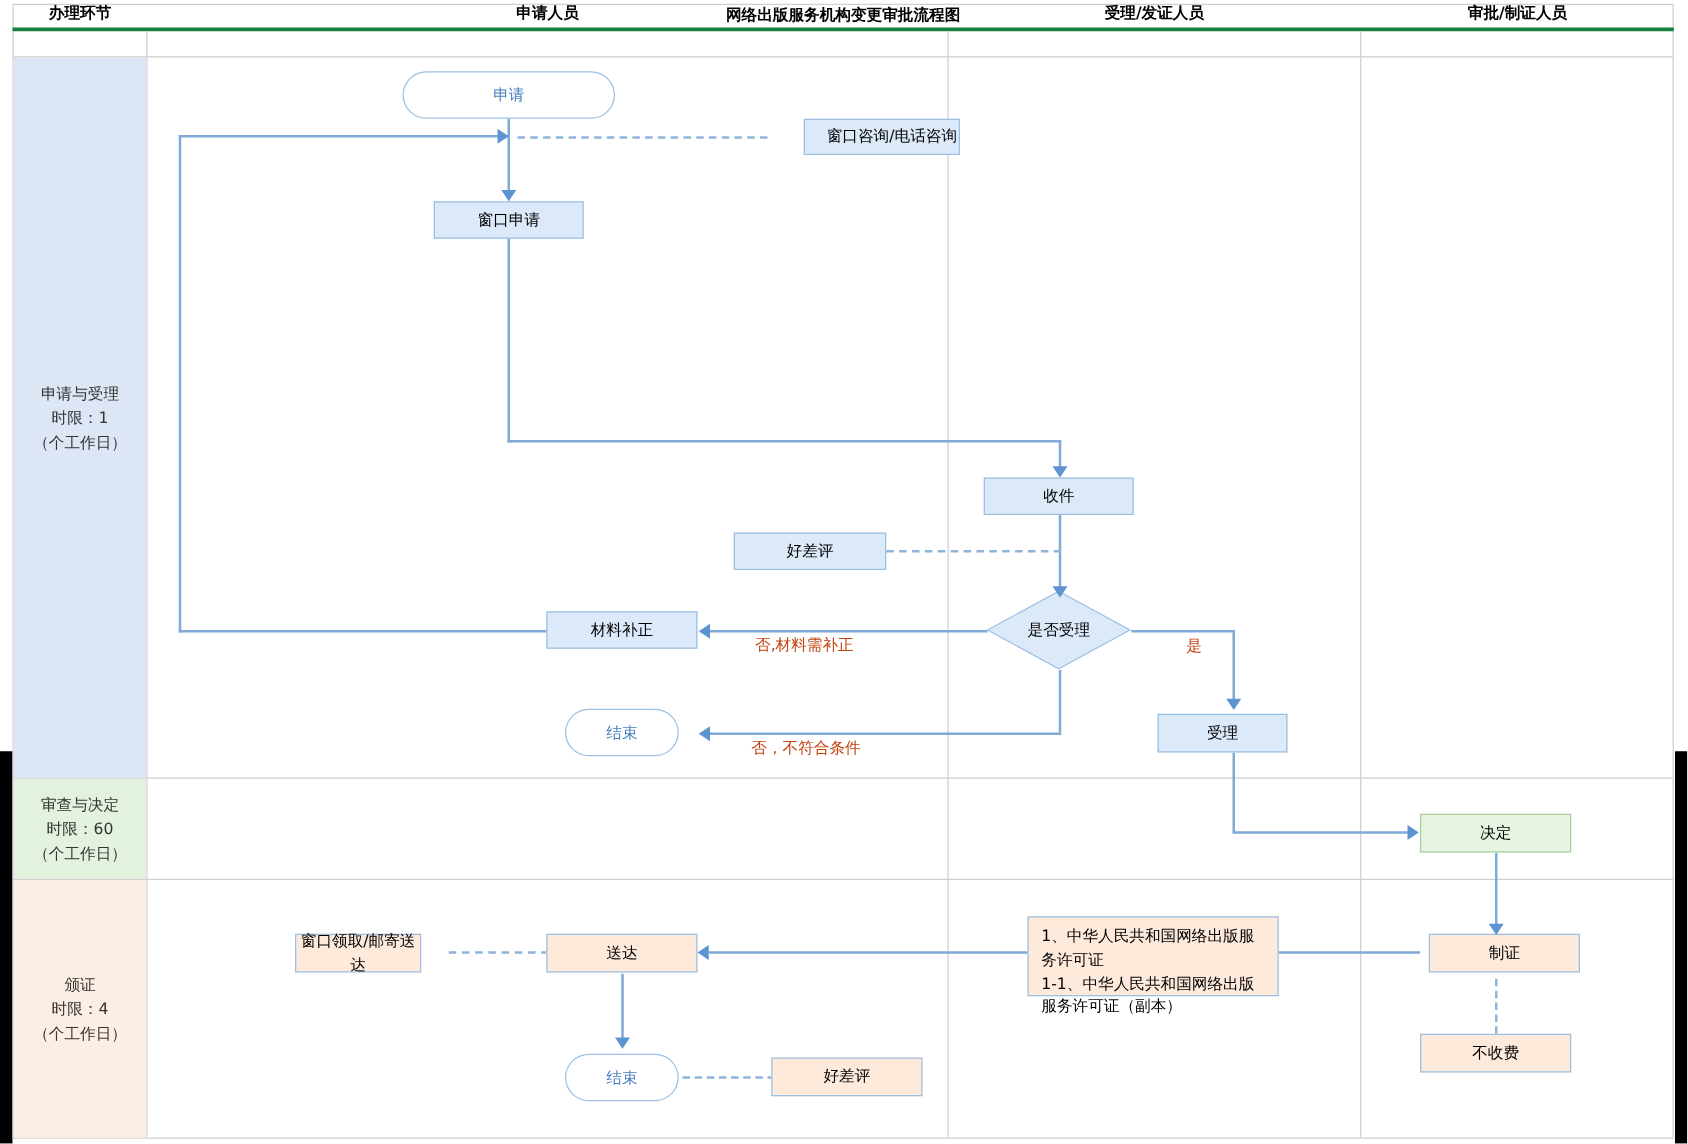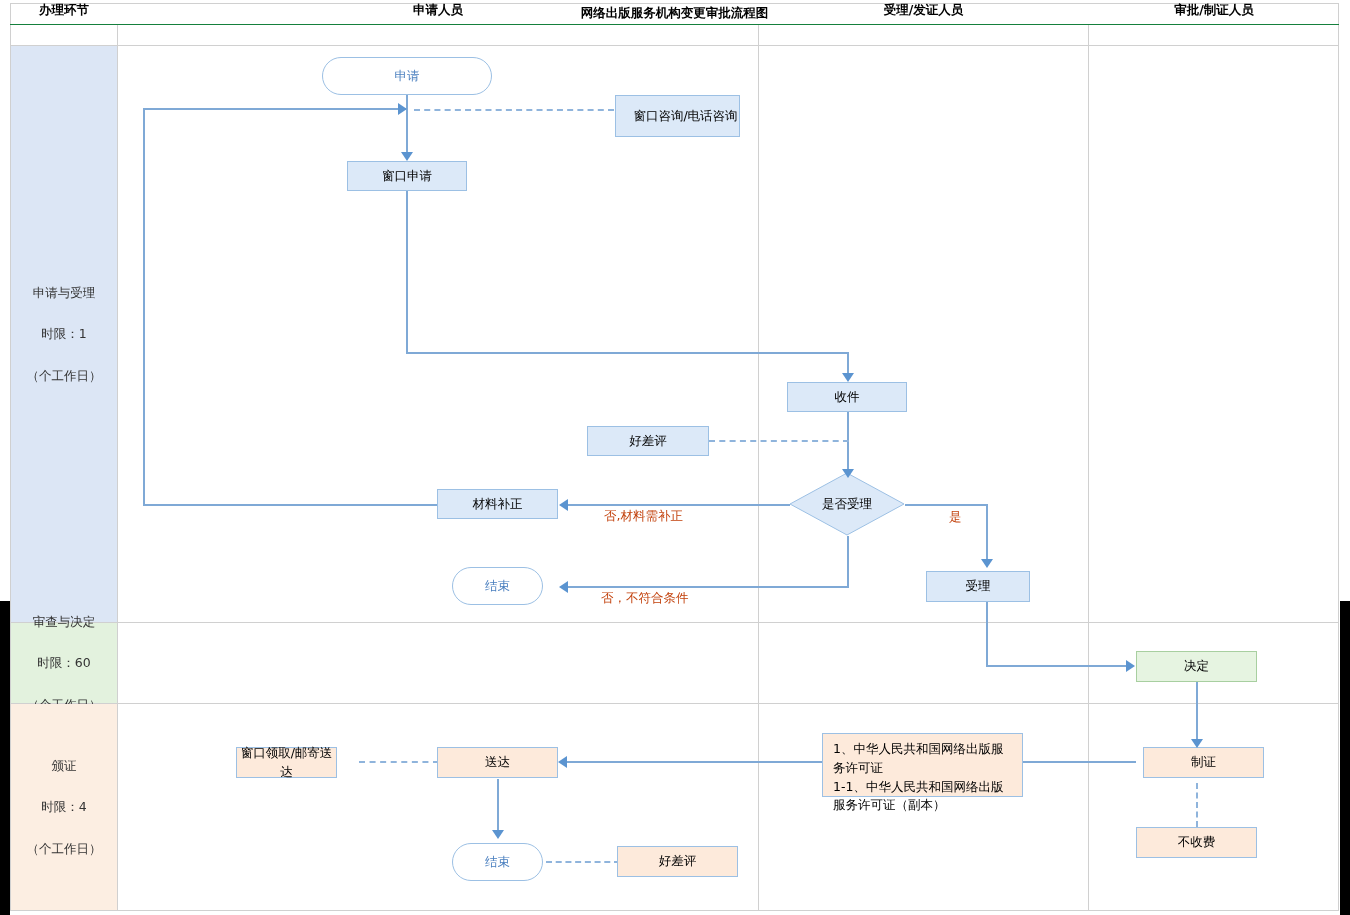--- a/index.html
+++ b/index.html
@@ -23,21 +23,21 @@
     left: 10px; top: 3px;
     width: 1329px; height: 908px;
     border: 1px solid #d0d0d0;
     box-sizing: border-box;
   }
   .title-bar {
     position: absolute;
     left: 10px; top: 3px;
     width: 1329px; height: 22px;
     box-sizing: border-box;
-    border-bottom: 1px solid #15803d;
+    border-bottom: 3px solid #15803d;
     display: flex; align-items: center; justify-content: center;
     font-size: 12.5px; font-weight: bold; color: #000;
   }
   .hdr-row {
     position: absolute;
     left: 10px; top: 25px;
     width: 1329px; height: 21px;
     box-sizing: border-box;
     border-bottom: 1px solid #d0d0d0;
   }
@@ -57,21 +57,20 @@
   
   .stage {
     position: absolute;
     left: 11px;
     width: 106px;
     box-sizing: border-box;
     display: flex; flex-direction: column;
     align-items: center; justify-content: center;
     font-size: 12.5px; color: #333; line-height: 1.55;
     text-align: center;
-    gap: 22px;
   }
   .stage.s1 { background: #dce6f5; }
   .stage.s2 { background: #e3f2de; }
   .stage.s3 { background: #fceee2; }
 
   
   .node {
     position: absolute;
     box-sizing: border-box;
     display: flex; align-items: center; justify-content: center;
@@ -218,21 +217,21 @@
   <div class="arrow down" style="left:492px;top:830px;"></div>
 
   <div class="dash-h" style="left:546px;top:861px;width:74px;"></div>
 
   <div class="elabel" style="left:604px;top:496px;">否,材料需补正</div>
   <div class="elabel" style="left:949px;top:497px;">是</div>
   <div class="elabel" style="left:601px;top:578px;">否，不符合条件</div>
 
   <div class="node term" style="left:322px;top:57px;width:170px;height:38px;">申请</div>
 
-  <div class="node blue" style="left:615px;top:95px;width:125px;height:42px;padding-left:16px;">窗口咨询/电话咨询</div>
+  <div class="node blue" style="left:643px;top:95px;width:125px;height:29px;padding-left:16px;">窗口咨询/电话咨询</div>
 
   <div class="node blue" style="left:347px;top:161px;width:120px;height:30px;">窗口申请</div>
 
   <div class="node blue" style="left:787px;top:382px;width:120px;height:30px;">收件</div>
 
   <div class="node blue" style="left:587px;top:426px;width:122px;height:30px;">好差评</div>
 
   <div class="diamond" style="left:789px;top:472px;width:116px;height:64px;">
     <svg width="116" height="64" viewBox="0 0 116 64">
       <polygon points="58,1 115,32 58,63 1,32" fill="#dce9f8" stroke="#9cc0e4" stroke-width="1"></polygon>

